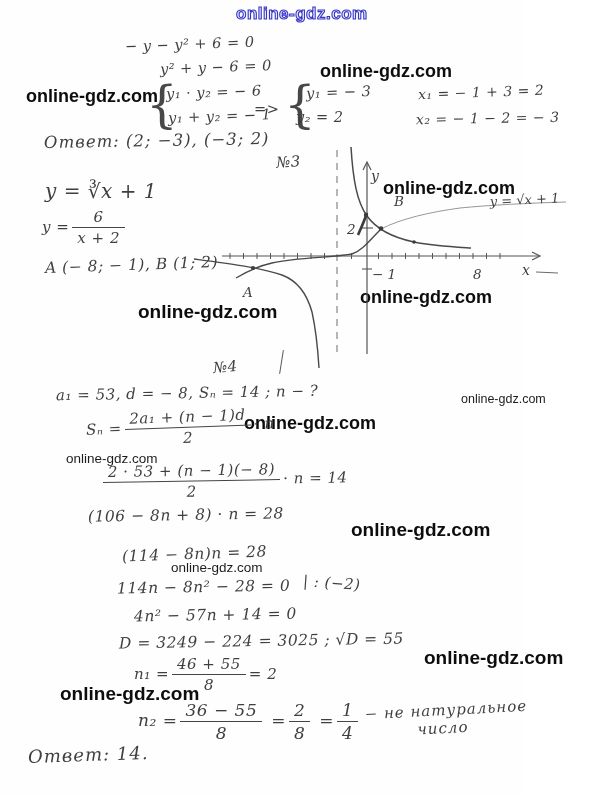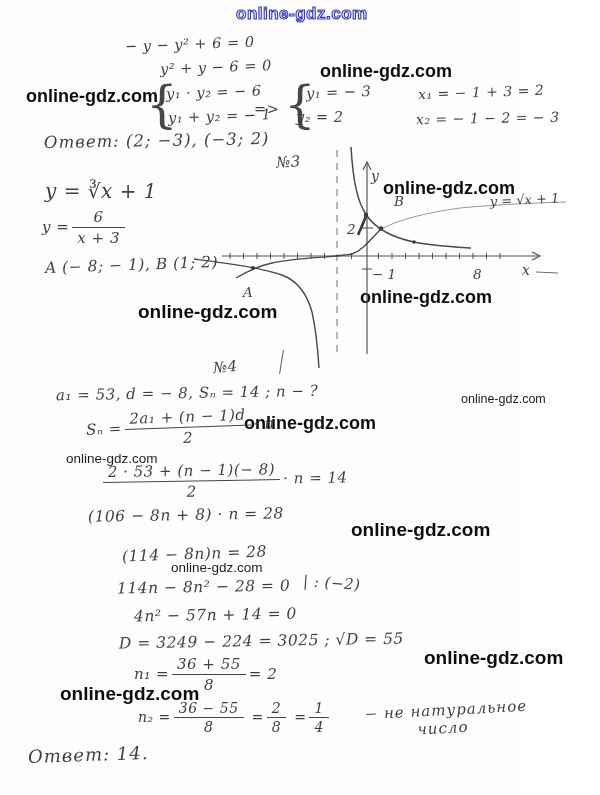--- a/index.html
+++ b/index.html
@@ -51,21 +51,21 @@
 
   <div class="hw" style="left:418px;top:84px;font-size:14px;transform:rotate(-2deg);">x₁ = − 1 + 3 = 2</div>
   <div class="hw" style="left:416px;top:110px;font-size:14px;transform:rotate(-1deg);">x₂ = − 1 − 2 = − 3</div>
 
   <div class="hw cursive" style="left:44px;top:131px;font-size:16.5px;transform:rotate(-1deg);">Ответ: (2; −3), (−3; 2)</div>
 
   <div class="hw" style="left:276px;top:153px;font-size:15px;transform:rotate(-4deg);">№3</div>
   <div class="hw" style="left:45px;top:179px;font-size:20px;">y = ∛x + 1</div>
 
   <div class="hw" style="left:42px;top:208px;font-size:15px;">
-    <span>y =</span><span class="frac"><span class="num">6</span><span class="den">x + 3</span></span>
+    <span>y =</span><span class="frac"><span class="num">6</span><span class="den">x + 2</span></span>
   </div>
 
   <div class="hw" style="left:45px;top:256px;font-size:15.5px;transform:rotate(-2deg);">A (− 8; − 1),   B (1; 2)</div>
 
   <svg width="410" height="240" viewBox="0 0 410 240" style="position:absolute;left:180px;top:140px;">
 
     <line x1="157" y1="10" x2="157" y2="214" stroke="#7a7a7a" stroke-width="1.1" stroke-dasharray="7 6"></line>
 
     <line x1="42" y1="116" x2="360" y2="116" stroke="#555" stroke-width="1.2"></line>
     <path d="M352 112 L360 116 L352 120" fill="none" stroke="#555" stroke-width="1.2"></path>
@@ -116,24 +116,24 @@
   </div>
 
   <div class="hw" style="left:88px;top:506px;font-size:15.5px;transform:rotate(-1deg);">(106 − 8n + 8) · n = 28</div>
   <div class="hw" style="left:122px;top:545px;font-size:15.5px;transform:rotate(-2deg);">(114 − 8n)n = 28</div>
   <div class="hw" style="left:117px;top:578px;font-size:15.5px;transform:rotate(-1deg);">114n − 8n² − 28 = 0</div>
   <div class="hw" style="left:303px;top:574px;font-size:15px;transform:rotate(4deg);">| : (−2)</div>
   <div class="hw" style="left:134px;top:606px;font-size:15.5px;transform:rotate(-1deg);">4n² − 57n + 14 = 0</div>
   <div class="hw" style="left:119px;top:632px;font-size:15.5px;transform:rotate(-1deg);">D = 3249 − 224 = 3025 ;    √D = 55</div>
 
   <div class="hw" style="left:134px;top:655px;font-size:15px;">
-    <span>n₁ =</span><span class="frac"><span class="num">36 + 55</span><span class="den">8</span></span><span>= 2</span>
+    <span>n₁ =</span><span class="frac"><span class="num">46 + 55</span><span class="den">8</span></span><span>= 2</span>
   </div>
 
-  <div class="hw" style="left:138px;top:700px;font-size:14px;">
+  <div class="hw" style="left:138px;top:700px;font-size:17px;">
     <span>n₂ =</span><span class="frac"><span class="num">36 − 55</span><span class="den">8</span></span>
     <span>=</span><span class="frac"><span class="num">2</span><span class="den">8</span></span>
     <span>=</span><span class="frac"><span class="num">1</span><span class="den">4</span></span>
   </div>
   <div class="hw cursive" style="left:365px;top:701px;font-size:15px;transform:rotate(-3deg);">
     <span class="note2">− не натуральное</span>
     <span class="note2" style="margin-left:52px;">число</span>
   </div>
 
   <div class="hw cursive" style="left:28px;top:744px;font-size:18px;transform:rotate(-2deg);">Ответ: 14.</div>

